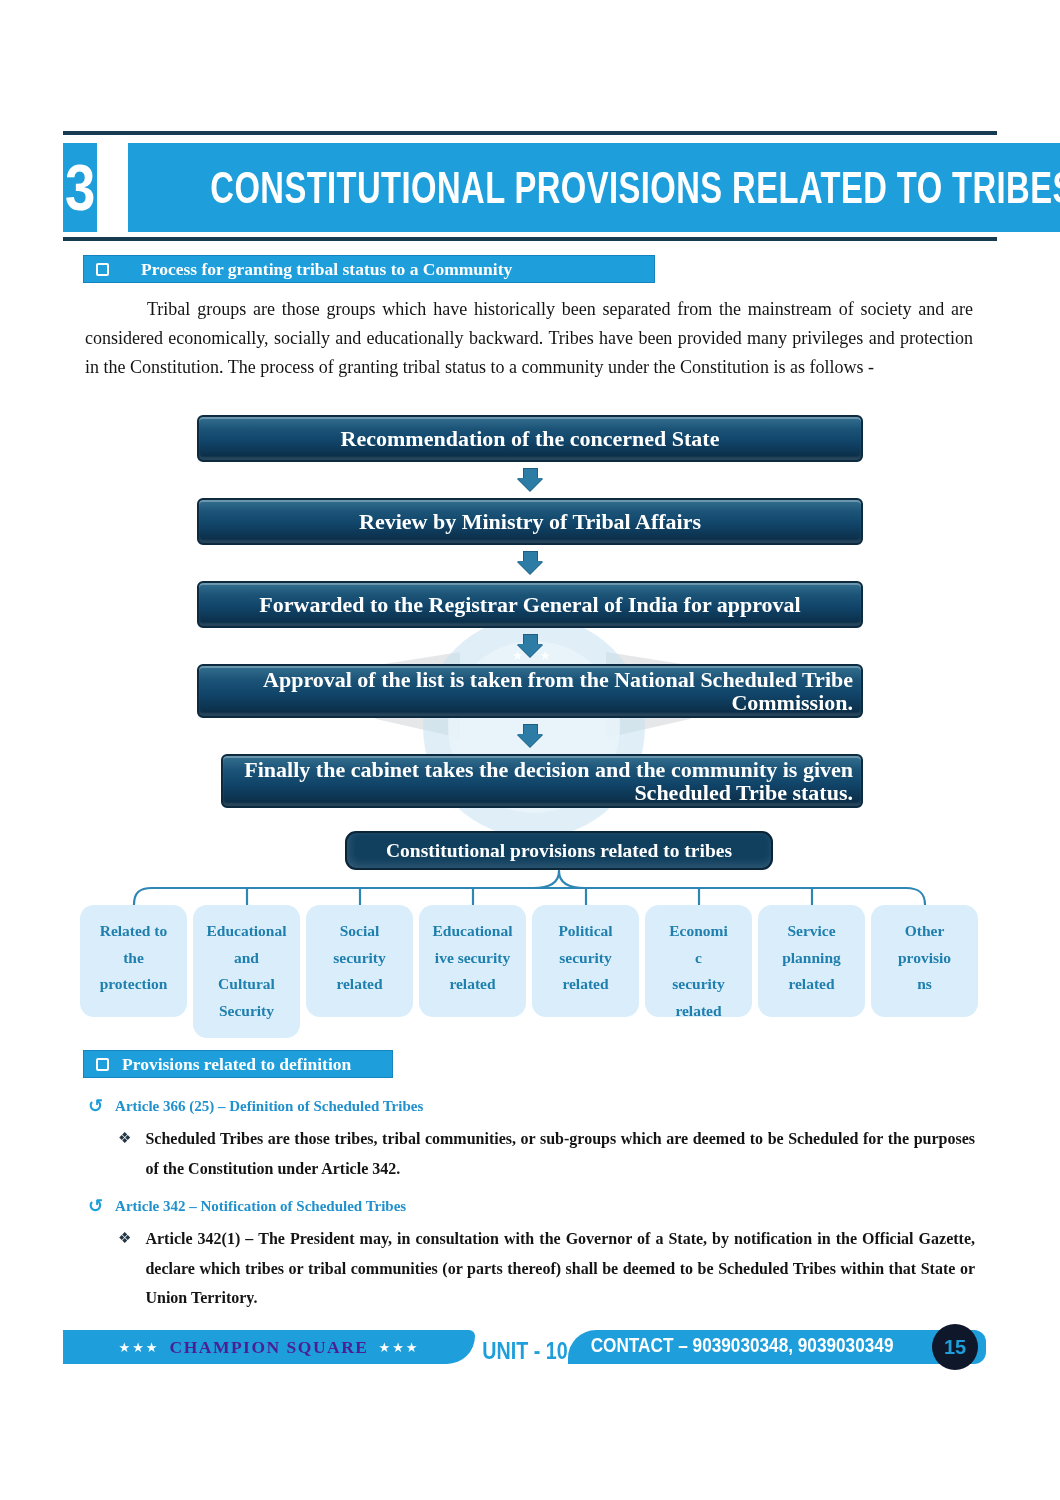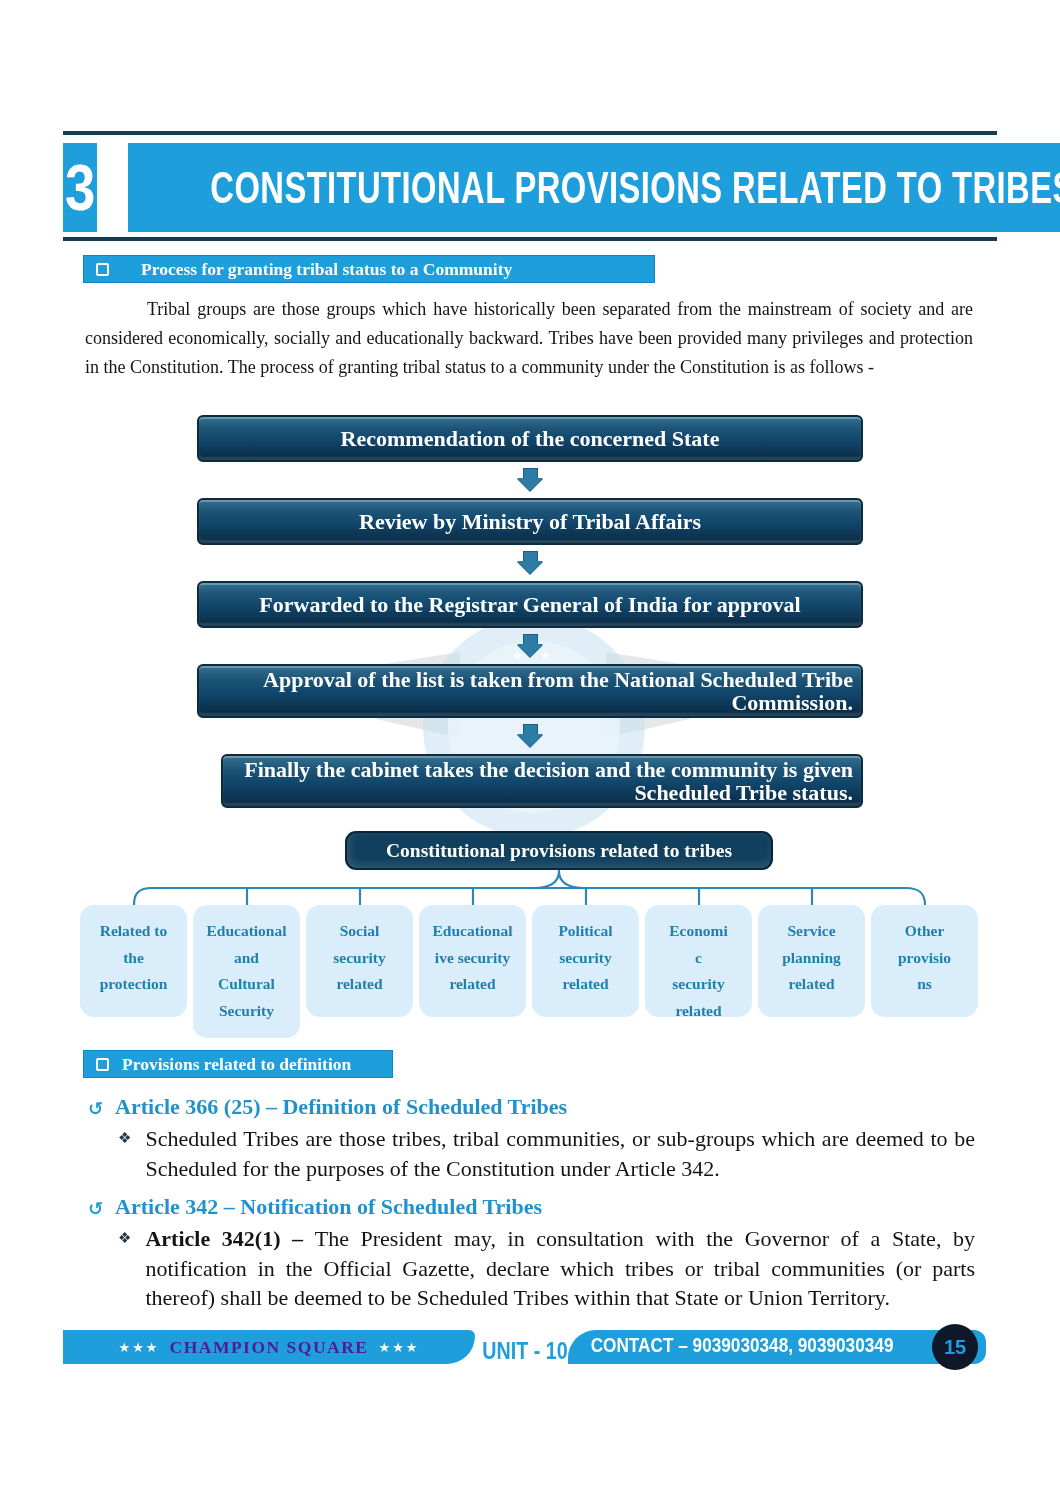--- a/index.html
+++ b/index.html
@@ -67,25 +67,25 @@
   #connector-svg{left:0; top:860px; width:1060px; height:60px;}
   #children{left:80px; top:905px; width:898px; display:flex; gap:6px; align-items:flex-start;}
   .cbox{flex:1; background:var(--child-bg); border-radius:14px; min-height:112px; max-height:112px;
     overflow:hidden; padding-top:13px; text-align:center;}
   .cbox.tall2{min-height:133px; max-height:133px;}
   .cbox span{display:block; color:var(--child-text); font-weight:bold; font-size:15.5px; line-height:26.5px;}
   
   .article-h{left:88px; display:flex; align-items:baseline; gap:12px;}
   .circ-icon{font-family:"DejaVu Sans", sans-serif; color:var(--accent); font-weight:bold;
     font-size:18px; position:relative; top:1px;}
-  .article-h b{color:var(--heading-blue); font-size:22px;}
+  .article-h b{color:var(--heading-blue); font-size:15px;}
   #art1-h{top:1094px;} #art2-h{top:1194px;}
   .point{left:118px; width:857px; display:flex; gap:14px;}
   .diamond{font-family:"DejaVu Sans", sans-serif; color:#243746; font-size:15px; line-height:29px; flex:0 0 auto;}
-  .ptext{flex:1; font-size:22px; line-height:29.5px; text-align:justify;}
+  .ptext{flex:1; font-size:16px; line-height:29.5px; text-align:justify;font-weight:bold;}
   .ptext b{white-space:pre;}
   #point1{top:1124px;} #point2{top:1224px;}
   
   #footer{left:63px; top:1330px; width:934px; height:34px;}
   .fl-bar{position:absolute; left:0; top:0; width:412px; height:34px; background:var(--accent);
     border-radius:0 6px 28px 0; display:flex; align-items:center; justify-content:center; gap:10px;}
   .fl-bar b{color:#4c1d95; font-size:17.5px; letter-spacing:1.5px;}
   .star{font-family:"DejaVu Sans", sans-serif; color:#fff; font-size:13px; letter-spacing:2px;}
   .unit{position:absolute; left:410px; top:4px; width:98px; height:34px; display:flex;
     align-items:center; justify-content:flex-start;}

